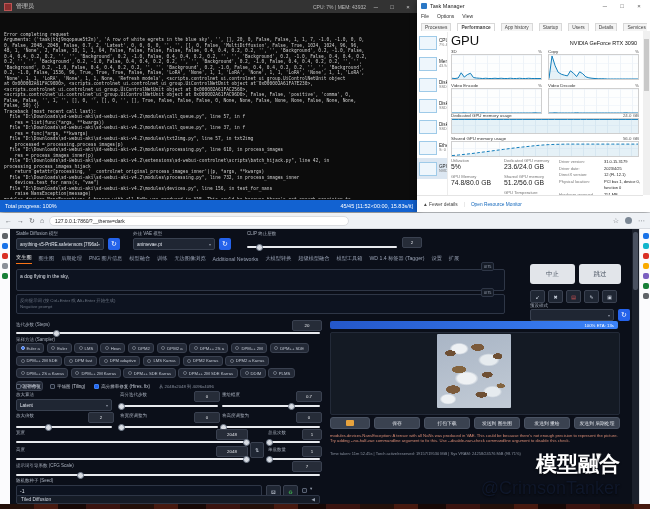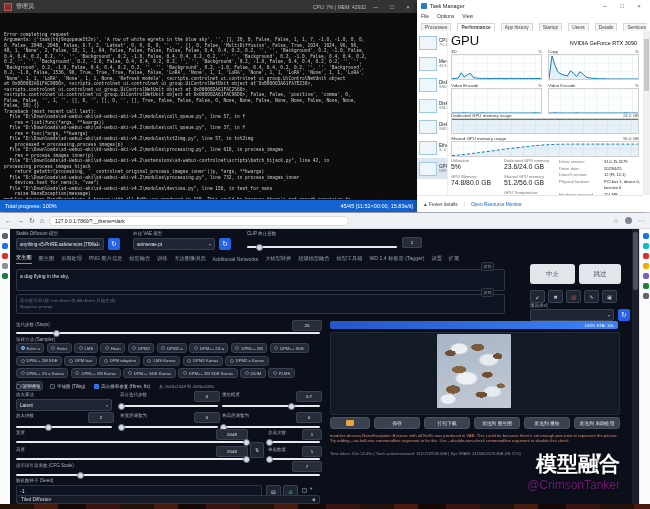--- a/index.html
+++ b/index.html
@@ -111,21 +111,21 @@
     radial-gradient(18px 11px at 70% 35%,#e6ebef 45%,transparent 60%),
     radial-gradient(20px 12px at 40% 60%,#eef1f4 45%,transparent 60%),
     radial-gradient(16px 10px at 75% 78%,#e6ebef 45%,transparent 60%),
     radial-gradient(14px 9px at 15% 88%,#eef1f4 45%,transparent 60%),
     linear-gradient(165deg,#a9b5c5,#c2cbd6);}
   .actbtn{background:#3a4250;border:1px solid #4a5363;border-radius:3px;color:#e7eaf0;font-size:4.8px;
     display:flex;align-items:center;justify-content:center;height:12px;box-sizing:border-box;}
   .err{font-size:4.2px;line-height:5.4px;color:#d98b74;}
   .tinfo{font-size:4px;color:#8b93a1;}
   .wm1{font-size:21px;font-weight:bold;color:#ffffff;text-shadow:0 1px 2px rgba(0,0,0,.6);}
-  .wm2{font-size:12px;color:#701a75;text-shadow:0 1px 2px rgba(0,0,0,.6);}
+  .wm2{font-size:18px;color:#0f172a;text-shadow:0 1px 2px rgba(0,0,0,.6);}
   .cursor{position:absolute;width:0;height:0;border-left:5px solid #fff;border-bottom:8px solid transparent;
     border-top:1px solid transparent;filter:drop-shadow(0 0 1px #000);transform:rotate(-12deg);}
   .bstrip{left:0;top:504px;width:650px;height:5px;background:
     repeating-linear-gradient(90deg,#23100a 0 34px,#471a10 34px 58px,#160806 58px 86px,#3a1410 86px 120px);}
   .accord{position:absolute;background:#151b26;border:1px solid #2e3646;border-radius:2px;display:flex;align-items:center;
     padding:0 4px;box-sizing:border-box;font-size:4.8px;color:#d7dce6;}
   .accord .ar{margin-left:auto;color:#9aa3b2;font-size:4.5px;}
 </style>
 </head>
 <body>

